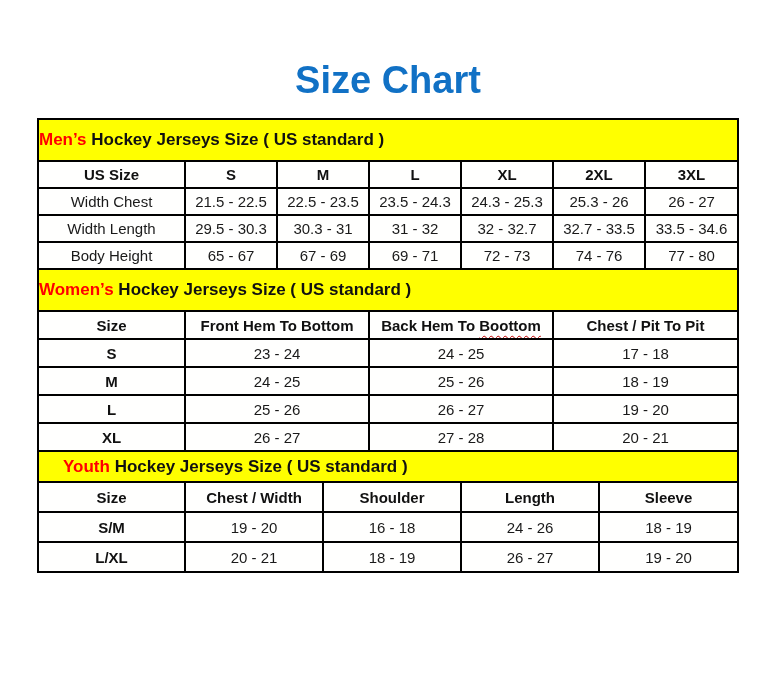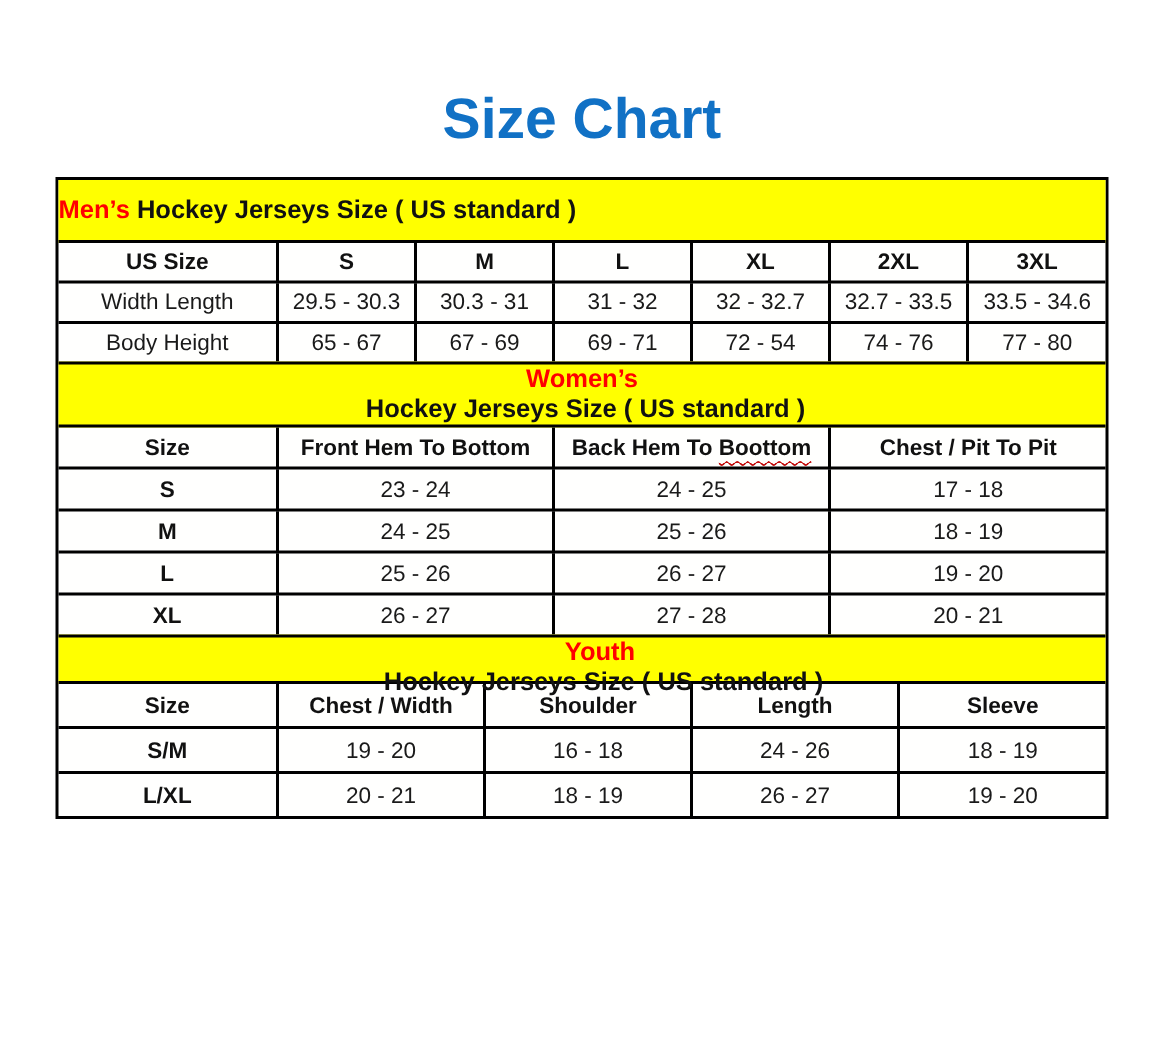--- a/index.html
+++ b/index.html
@@ -27,21 +27,21 @@
   }
   .band {
     display: flex; align-items: center; justify-content: flex-start;
     background: #FFFF00;
     font-weight: 700;
     font-size: 17px;
     height: 40px;
     border-bottom: 2px solid #000;
     color: #111;
   }
-  .section + .section .band { border-top: 2px solid #000; flex-direction: column; }
+  .section + .section .band { border-top: 2px solid #000; }
   .section:nth-child(3) .band { height: 29px; padding-left: 24px; }
   .band span { white-space: pre; }
   .band .hl { color: #FF0000; }
   table.grid {
     width: 100%;
     border-collapse: collapse;
     border-style: hidden; 
     table-layout: fixed;
   }
   .grid th, .grid td {
@@ -95,34 +95,43 @@
               <th>S</th>
               <th>M</th>
               <th>L</th>
               <th>XL</th>
               <th>2XL</th>
               <th>3XL</th>
             </tr>
           </thead>
           <tbody>
             <tr>
+              <td>Width Chest</td>
+              <td>21.5 - 22.5</td>
+              <td>22.5 - 23.5</td>
+              <td>23.5 - 24.3</td>
+              <td>24.3 - 25.3</td>
+              <td>25.3 - 26</td>
+              <td>26 - 27</td>
+            </tr>
+            <tr>
               <td>Width Length</td>
               <td>29.5 - 30.3</td>
               <td>30.3 - 31</td>
               <td>31 - 32</td>
               <td>32 - 32.7</td>
               <td>32.7 - 33.5</td>
               <td>33.5 - 34.6</td>
             </tr>
             <tr>
               <td>Body Height</td>
               <td>65 - 67</td>
               <td>67 - 69</td>
               <td>69 - 71</td>
-              <td>72 - 54</td>
+              <td>72 - 73</td>
               <td>74 - 76</td>
               <td>77 - 80</td>
             </tr>
           </tbody>
         </table>
       </section>
       <section class="section">
         <div class="band">
           <span class="hl">Women’s</span>
           <span> Hockey Jerseys Size ( US standard )</span>

